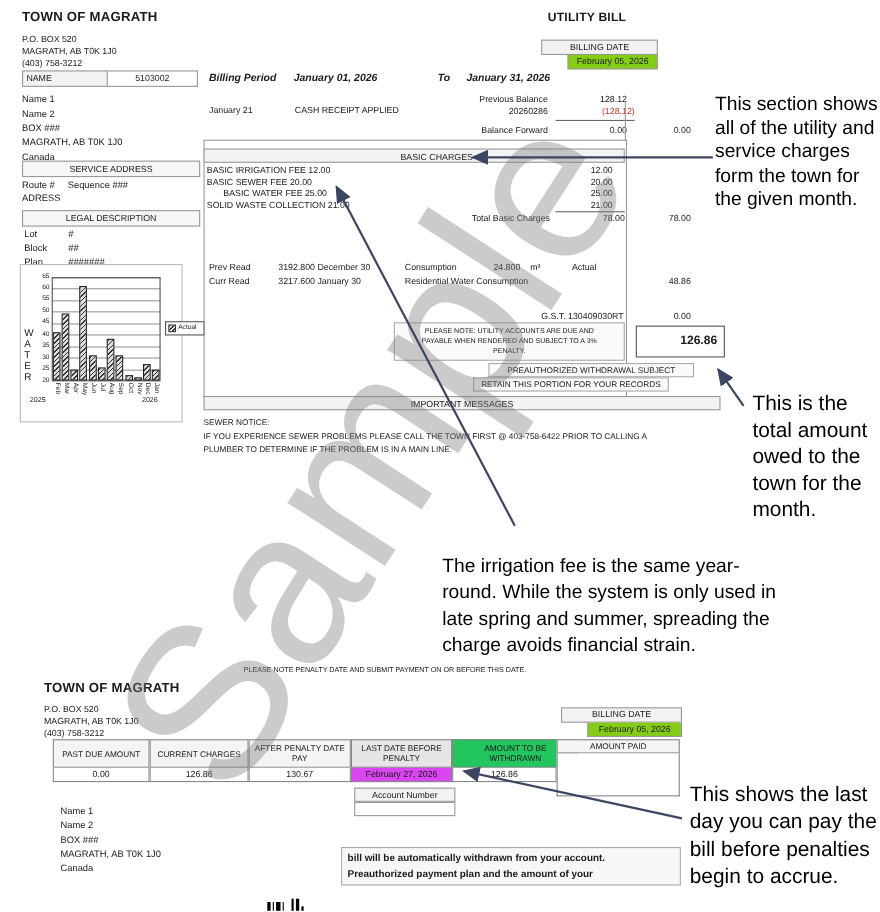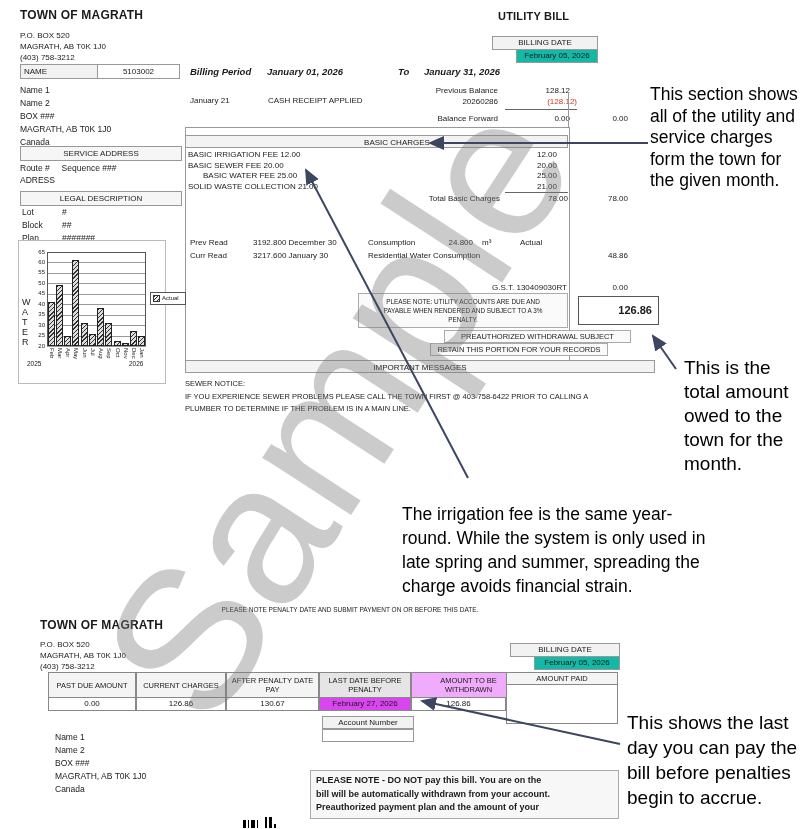--- a/index.html
+++ b/index.html
@@ -22,21 +22,21 @@
   .totalbox{border:1px solid #555;background:#fff;}
   .totalbox div{font-size:11px;font-weight:bold;line-height:27px;text-align:right;padding-right:6px;}
   .sewer div{font-size:7.5px;line-height:12.5px;}
   .ann{color:#000;}
   .wm{position:absolute;left:-63px;top:300px;width:800px;height:220px;text-align:center;
       font-size:200px;line-height:220px;color:rgba(125,125,125,.40);transform:rotate(-57deg);
       z-index:5;pointer-events:none;font-weight:normal;}
   .annz{z-index:6;}
   svg.arrows{position:absolute;left:0;top:0;z-index:7;pointer-events:none;}
   .bdlabel{background:#f2f2f2;border:1px solid #999;height:12px;line-height:12px;text-align:center;font-size:8px;}
-  .bdvalue{background:#14b8a6;border:1px solid #999;border-top:none;height:12px;line-height:12px;text-align:center;font-size:8px;margin-left:24px;}
+  .bdvalue{background:#84cc16;border:1px solid #999;border-top:none;height:12px;line-height:12px;text-align:center;font-size:8px;margin-left:24px;}
   .pre{white-space:pre;}
   .emptybox{border:1px solid #999;background:#fff;}
   .note2{border:1px solid #aaa;background:#f7f7f7;font-size:9px;font-weight:bold;line-height:13.5px;padding:3px 5px;}
   .chartwrap{border:1px solid #bbb;background:#fff;}
 </style>
 </head>
 <body>
 
 <div id="page">
 
@@ -244,39 +244,38 @@
       <div style="position: absolute; left: 48px; top: 672px; width: 88px; height: 26px; box-sizing: border-box; border: 1px solid rgb(136, 136, 136); background: rgb(244, 244, 244); font-size: 7.5px; display: flex; align-items: center; justify-content: center; text-align: center; white-space: pre-line;">PAST DUE AMOUNT</div>
       <div style="position: absolute; left: 48px; top: 698px; width: 88px; height: 13px; box-sizing: border-box; border-right: 1px solid rgb(136, 136, 136); border-bottom: 1px solid rgb(136, 136, 136); border-left: 1px solid rgb(136, 136, 136); border-image: initial; border-top: none; background: rgb(255, 255, 255); font-size: 8px; line-height: 12px; text-align: center;">0.00</div>
       <div style="position: absolute; left: 136px; top: 672px; width: 90px; height: 26px; box-sizing: border-box; border: 1px solid rgb(136, 136, 136); background: rgb(244, 244, 244); font-size: 7.5px; display: flex; align-items: center; justify-content: center; text-align: center; white-space: pre-line;">CURRENT CHARGES</div>
       <div style="position: absolute; left: 136px; top: 698px; width: 90px; height: 13px; box-sizing: border-box; border-right: 1px solid rgb(136, 136, 136); border-bottom: 1px solid rgb(136, 136, 136); border-left: 1px solid rgb(136, 136, 136); border-image: initial; border-top: none; background: rgb(255, 255, 255); font-size: 8px; line-height: 12px; text-align: center;">126.86</div>
       <div style="position: absolute; left: 226px; top: 672px; width: 93px; height: 26px; box-sizing: border-box; border: 1px solid rgb(136, 136, 136); background: rgb(244, 244, 244); font-size: 7.5px; display: flex; align-items: center; justify-content: center; text-align: center; white-space: pre-line;">AFTER PENALTY DATE
 PAY</div>
       <div style="position: absolute; left: 226px; top: 698px; width: 93px; height: 13px; box-sizing: border-box; border-right: 1px solid rgb(136, 136, 136); border-bottom: 1px solid rgb(136, 136, 136); border-left: 1px solid rgb(136, 136, 136); border-image: initial; border-top: none; background: rgb(255, 255, 255); font-size: 8px; line-height: 12px; text-align: center;">130.67</div>
       <div style="position: absolute; left: 319px; top: 672px; width: 92px; height: 26px; box-sizing: border-box; border: 1px solid rgb(136, 136, 136); background: #e5e5e5; font-size: 7.5px; display: flex; align-items: center; justify-content: center; text-align: center; white-space: pre-line;">LAST DATE BEFORE
 PENALTY</div>
       <div style="position: absolute; left: 319px; top: 698px; width: 92px; height: 13px; box-sizing: border-box; border-right: 1px solid rgb(136, 136, 136); border-bottom: 1px solid rgb(136, 136, 136); border-left: 1px solid rgb(136, 136, 136); border-image: initial; border-top: none; background: #d946ef; font-size: 8px; line-height: 12px; text-align: center;">February 27, 2026</div>
-      <div style="position: absolute; left: 411px; top: 672px; width: 115px; height: 26px; box-sizing: border-box; border: 1px solid rgb(136, 136, 136); background: #f0abfc; font-size: 7.5px; display: flex; align-items: center; justify-content: center; text-align: center; white-space: pre-line;">AMOUNT TO BE
+      <div style="position: absolute; left: 411px; top: 672px; width: 115px; height: 26px; box-sizing: border-box; border: 1px solid rgb(136, 136, 136); background: #22c55e; font-size: 7.5px; display: flex; align-items: center; justify-content: center; text-align: center; white-space: pre-line;">AMOUNT TO BE
 WITHDRAWN</div>
       <div style="position: absolute; left: 411px; top: 698px; width: 95px; height: 13px; box-sizing: border-box; border-right: 1px solid rgb(136, 136, 136); border-bottom: 1px solid rgb(136, 136, 136); border-left: 1px solid rgb(136, 136, 136); border-image: initial; border-top: none; background: rgb(255, 255, 255); font-size: 8px; line-height: 12px; text-align: center;">126.86</div>
       <div style="position: absolute; left: 506px; top: 672px; width: 112px; height: 13px; box-sizing: border-box; border: 1px solid rgb(136, 136, 136); background: rgb(244, 244, 244); font-size: 7.5px; line-height: 12px; text-align: center;">AMOUNT PAID</div>
       <div style="position: absolute; left: 506px; top: 685px; width: 112px; height: 39px; box-sizing: border-box; border-right: 1px solid rgb(136, 136, 136); border-bottom: 1px solid rgb(136, 136, 136); border-left: 1px solid rgb(136, 136, 136); border-image: initial; border-top: none; background: rgb(255, 255, 255);"></div>
     </div>
 
   <div class="a hcell" style="left:322px;top:716px;width:92px;height:13px;justify-content:center;box-sizing:border-box;">Account Number</div>
   <div class="a emptybox" style="left:322px;top:729px;width:92px;height:13px;box-sizing:border-box;"></div>
 
   <div class="a cust" style="left:55px;top:731px;">
       <div>Name 1</div>
       <div>Name 2</div>
       <div>BOX ###</div>
       <div>MAGRATH, AB T0K 1J0</div>
       <div>Canada</div>
     </div>
   <div class="a note2" style="left:310px;top:770px;width:297px;">
-      <div>PLEASE NOTE - DO NOT pay this bill.  You are on the</div>
       <div>bill will be automatically withdrawn from your account.</div>
       <div>Preauthorized payment plan and the amount of your</div>
     </div>
 
   <div class="a">
     <div style="position:absolute;left:243px;top:820px;width:3px;height:8px;background:#000;"></div>
     <div style="position:absolute;left:248px;top:820px;width:1px;height:8px;background:#000;"></div>
     <div style="position:absolute;left:251px;top:820px;width:4px;height:8px;background:#000;"></div>
     <div style="position:absolute;left:257px;top:820px;width:1px;height:8px;background:#000;"></div>
     <div style="position:absolute;left:265px;top:817px;width:2px;height:11px;background:#000;"></div>

